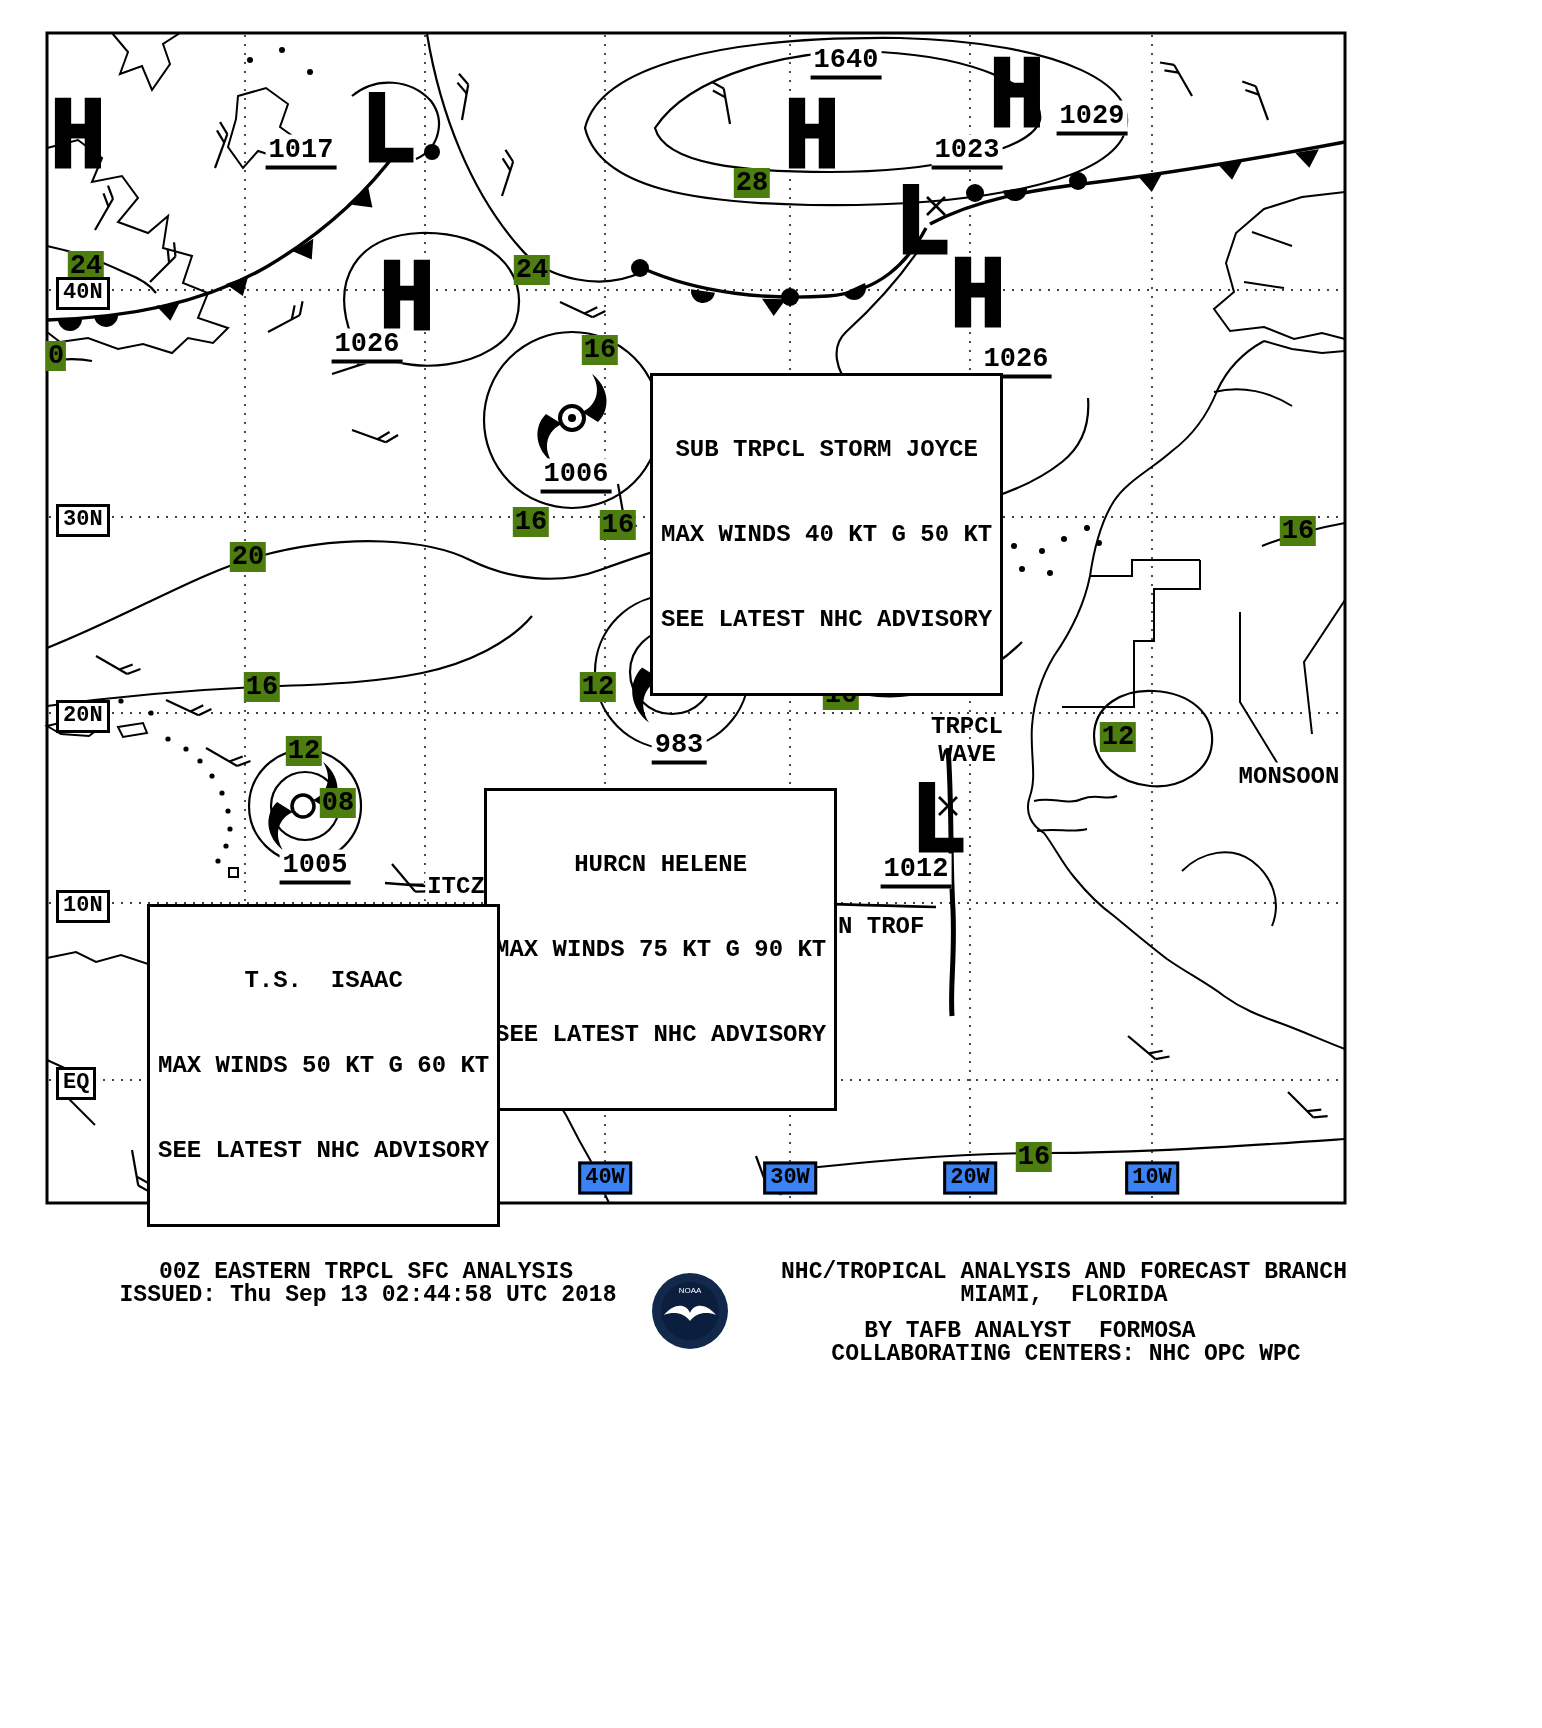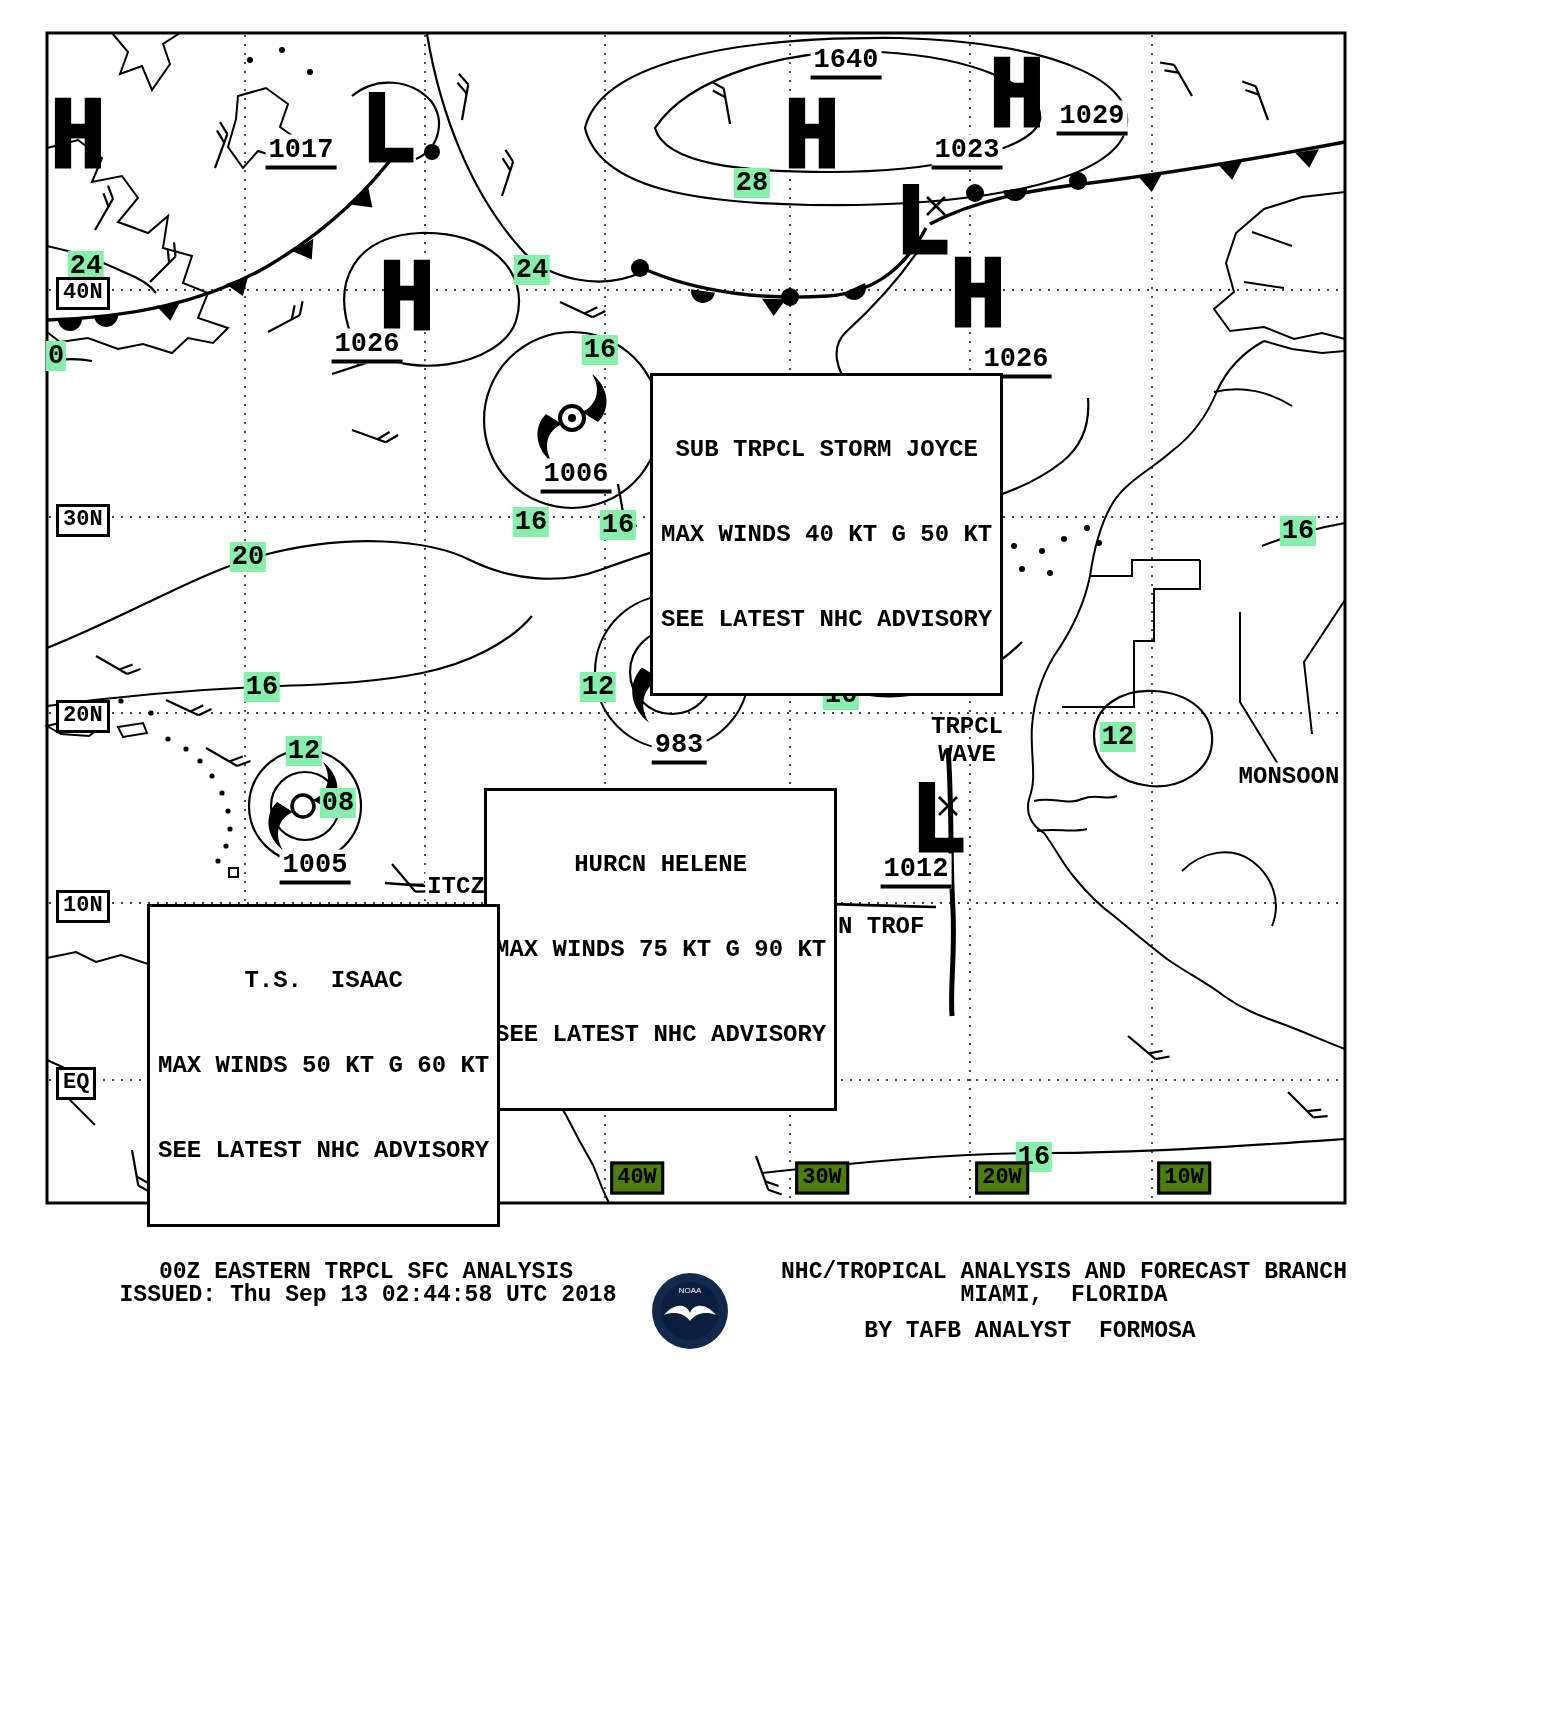--- a/index.html
+++ b/index.html
@@ -4,27 +4,27 @@
 <style>
   html,body{margin:0;padding:0;background:#fff;}
   .wrap{position:relative;width:1542px;height:1728px;background:#fff;overflow:hidden;
         font-family:"Liberation Mono",monospace;color:#000;}
   .layer{position:absolute;left:0;top:0;}
   .lbl{position:absolute;transform:translate(-50%,-50%);font:bold 27px "Liberation Mono",monospace;
        white-space:nowrap;color:#000;z-index:3;}
   .big{font:900 92px "DejaVu Sans Mono",monospace;-webkit-text-stroke:3px #000;
        transform:translate(-50%,-54%);line-height:1;background:transparent;z-index:2;}
   .pv{background:#fff;padding:0 3px 1px;border-bottom:4px solid #000;}
-  .iso{background:#86efac;padding:0 2px;}
+  .iso{background:#4d7c0f;padding:0 2px;}
   .ann{font-size:24px;background:#fff;padding:0 2px;}
   .two{white-space:pre-line;text-align:center;line-height:1.15;background:transparent;}
   .latbox{position:absolute;border:3px solid #000;background:#fff;
           font:bold 22px "Liberation Mono",monospace;padding:0 4px 2px;z-index:3;}
-  .lonbox{position:absolute;transform:translate(-50%,-50%);border:3px solid #000;background:#4d7c0f;
-          font:bold 22px "Liberation Mono",monospace;padding:0 4px 2px;z-index:3;margin-left:32px;}
+  .lonbox{position:absolute;transform:translate(-50%,-50%);border:3px solid #000;background:#3b82f6;
+          font:bold 22px "Liberation Mono",monospace;padding:0 4px 2px;z-index:3;}
   .sbox{position:absolute;border:3px solid #000;background:#fff;
         font:bold 24px "Liberation Mono",monospace;line-height:1.18;padding:3px 8px;
         white-space:pre;z-index:4;}
   .sbox .c{text-align:center;}
   .foot{position:absolute;transform:translate(-50%,-50%);font:bold 23px "Liberation Mono",monospace;
         white-space:pre;z-index:3;}
   svg{display:block;}
 </style>
 </head>
 <body>
@@ -288,20 +288,21 @@
     <div class="c">T.S.  ISAAC</div>
     <div>MAX WINDS 50 KT G 60 KT</div>
     <div>SEE LATEST NHC ADVISORY</div>
   </div>
 
   <div class="foot" style="left:366px;top:1272px">00Z EASTERN TRPCL SFC ANALYSIS</div>
   <div class="foot" style="left:368px;top:1295px">ISSUED: Thu Sep 13 02:44:58 UTC 2018</div>
   <div class="foot" style="left:1064px;top:1272px">NHC/TROPICAL ANALYSIS AND FORECAST BRANCH</div>
   <div class="foot" style="left:1064px;top:1295px">MIAMI,  FLORIDA</div>
   <div class="foot" style="left:1030px;top:1331px">BY TAFB ANALYST  FORMOSA</div>
+  <div class="foot" style="left:1066px;top:1354px">COLLABORATING CENTERS: NHC OPC WPC</div>
 
   <div style="position:absolute;left:690px;top:1311px;transform:translate(-50%,-50%);z-index:3">
     <svg width="80" height="80" viewBox="0 0 80 80">
       <circle cx="40" cy="40" r="38" fill="#13294b"></circle>
       <circle cx="40" cy="40" r="29" fill="#0b1e3d"></circle>
       <path d="M14,44 C24,32 36,32 40,42 C44,32 56,32 66,44 C56,40 46,42 40,50 C34,42 24,40 14,44 Z" fill="#fff"></path>
       <text x="40" y="22" font-size="8" fill="#fff" text-anchor="middle" font-family="Liberation Sans, sans-serif">NOAA</text>
     </svg>
   </div>
 

